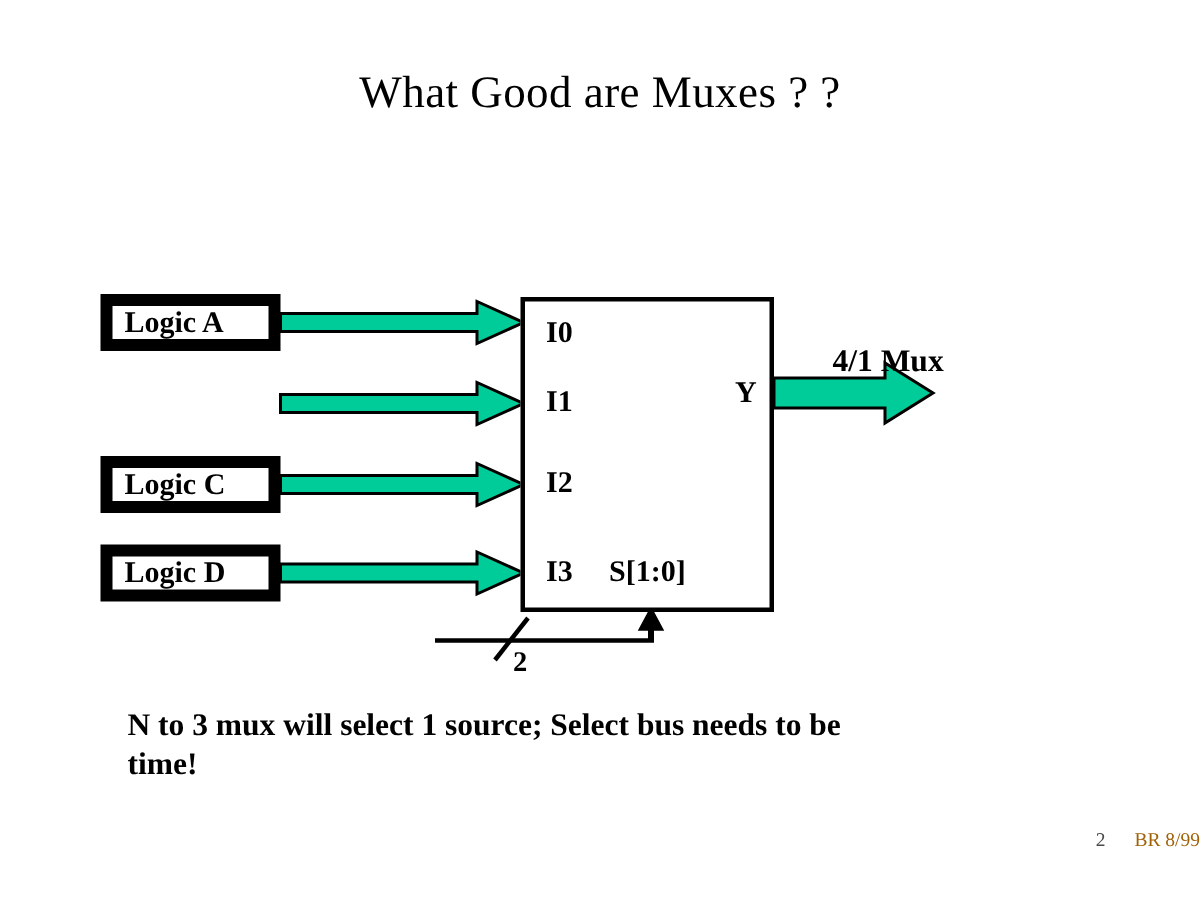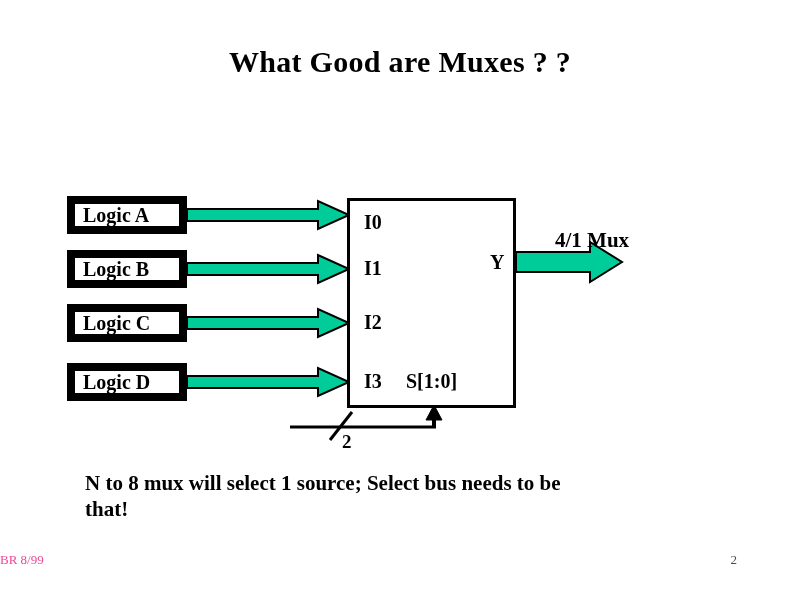--- a/index.html
+++ b/index.html
@@ -19,21 +19,21 @@
 
   
   #slide-title {
     position: absolute;
     left: 0;
     top: 45px;
     width: 800px;
     text-align: center;
     font-family: "Liberation Serif", "DejaVu Serif", serif;
     font-size: 30px;
-    font-weight: bold;
+    font-weight: normal;
     letter-spacing: 0.3px;
     white-space: nowrap;
   }
 
   
   #intro-text {
     position: absolute;
     left: 44px;
     top: 113px;
     width: 700px;
@@ -139,47 +139,44 @@
     line-height: 26px;
   }
   #summary-text .line { display: block; white-space: nowrap; }
 
   
   #footer-author {
     position: absolute;
     left: 0;
     top: 552px;
     width: 800px;
-    text-align: left;
+    text-align: right;
     font-family: "Liberation Serif", "DejaVu Serif", serif;
     font-size: 13px;
-    color: #ec4899;
+    color: #a16207;
   }
   #footer-page {
     position: absolute;
     right: 63px;
     top: 552px;
     font-family: "Liberation Serif", "DejaVu Serif", serif;
     font-size: 13px;
     color: #4a4a4a;
   }
 </style>
 </head>
 <body>
 
 <div id="slide">
 
   <div id="slide-title">What Good are Muxes ? ?</div>
 
 
   <div class="logic-block" id="logic-block-0">
     <span class="label">Logic A</span>
-  </div>
-  <div class="logic-block" id="logic-block-1">
-    <span class="label">Logic B</span>
   </div>
   <div class="logic-block" id="logic-block-2">
     <span class="label">Logic C</span>
   </div>
   <div class="logic-block" id="logic-block-3">
     <span class="label">Logic D</span>
   </div>
 
   <svg id="wire-layer" width="800" height="600" viewBox="0 0 800 600">
 
@@ -206,20 +203,20 @@
   <div class="mux-port" id="mux-port-i0">I0</div>
   <div class="mux-port" id="mux-port-i1">I1</div>
   <div class="mux-port" id="mux-port-i2">I2</div>
   <div class="mux-port" id="mux-port-i3">I3</div>
   <div class="mux-port" id="mux-port-sel">S[1:0]</div>
   <div class="mux-port" id="mux-port-y">Y</div>
   <div id="mux-caption">4/1 Mux</div>
   <div id="select-width-label">2</div>
 
   <div id="summary-text">
-    <span class="line">N to 8 mux will select 1 source;  Select bus needs to be</span>
-    <span class="line">that!</span>
+    <span class="line">N to 3 mux will select 1 source;  Select bus needs to be</span>
+    <span class="line">time!</span>
   </div>
 
   <div id="footer-author">BR 8/99</div>
   <div id="footer-page">2</div>
 
 </div>
 
 </body></html>

